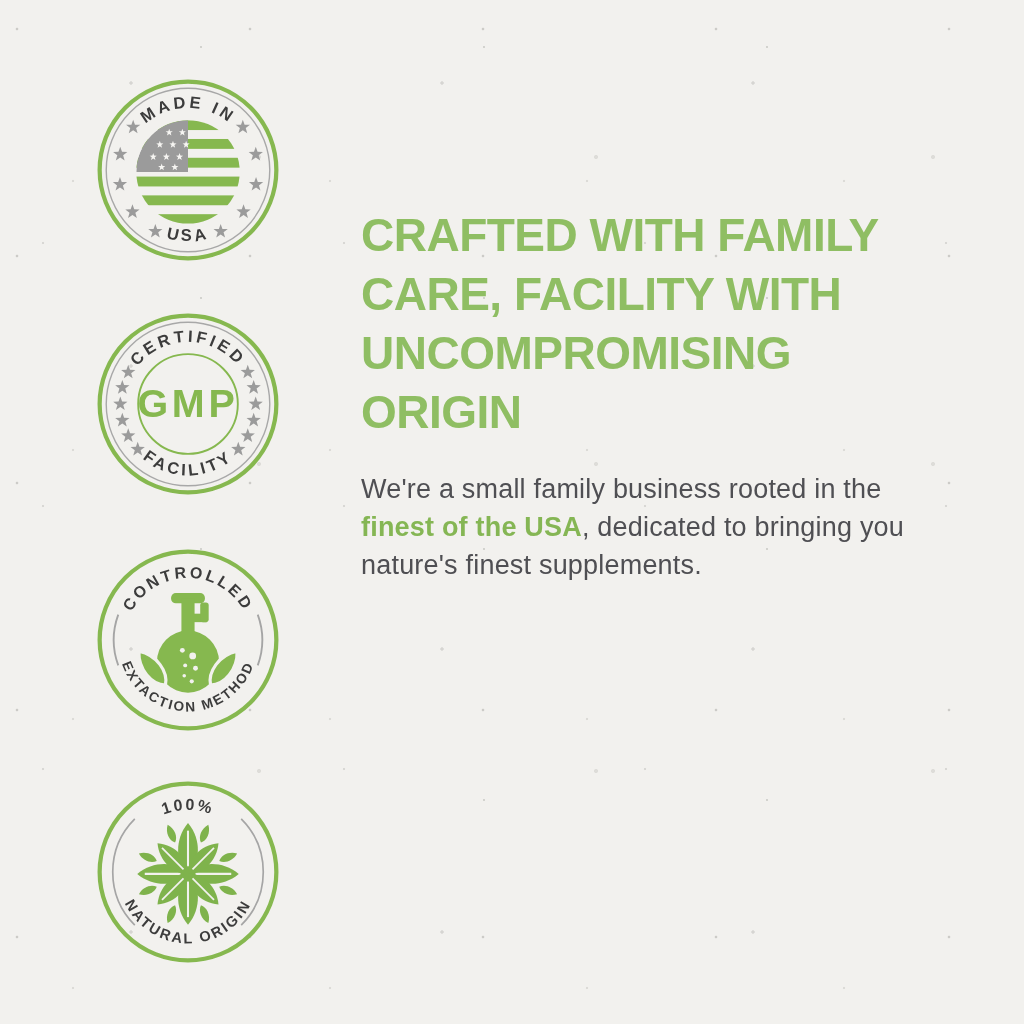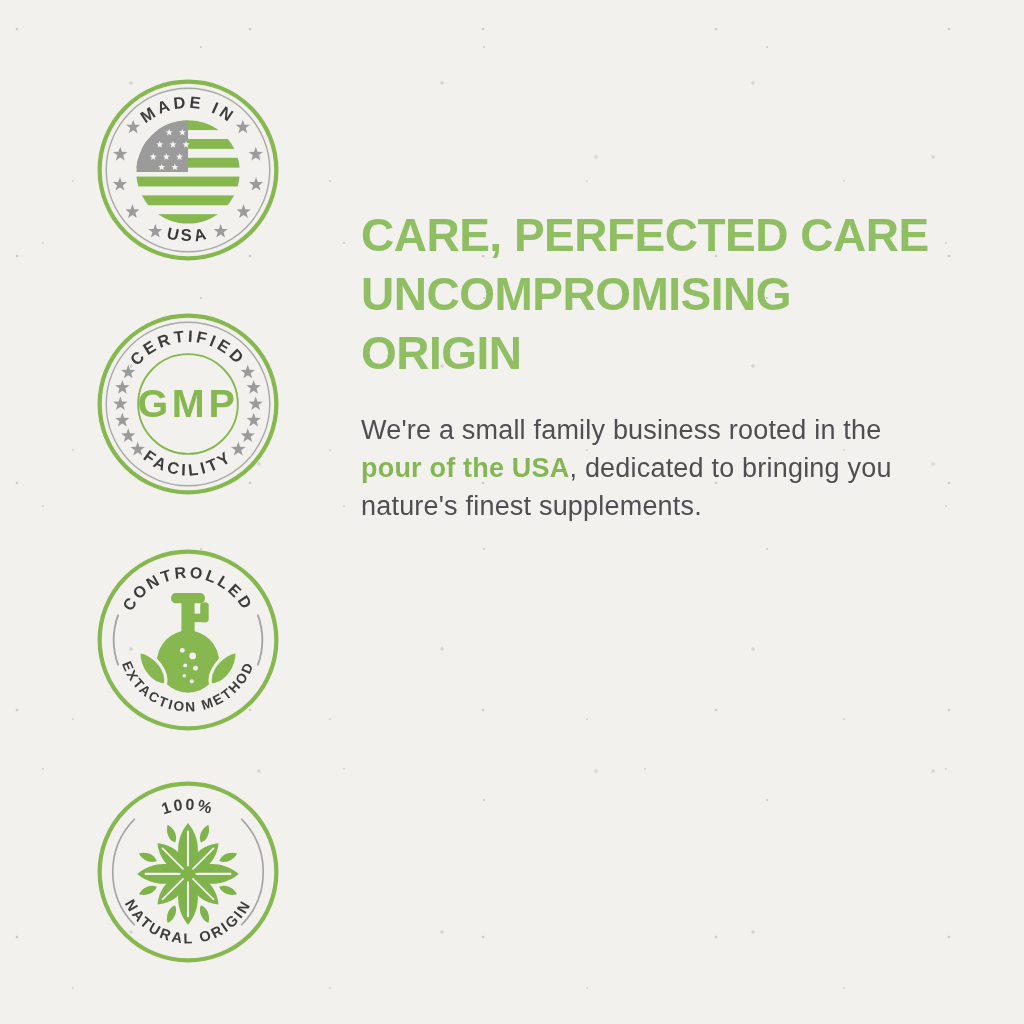--- a/index.html
+++ b/index.html
@@ -203,20 +203,21 @@
         <textPath href="#b4t" startOffset="50%" text-anchor="middle">100%</textPath>
       </text>
       <text font-size="15.5" letter-spacing="2.5">
         <textPath href="#b4b" startOffset="50%" text-anchor="middle">NATURAL ORIGIN</textPath>
       </text>
     </svg>
   </div>
 
   <div class="text-col">
     <h1 class="headline">
-      <div class="hline">CARE, PERFECTED CARE</div>
+      <div class="hline">CRAFTED WITH FAMILY</div>
+      <div class="hline">CARE, FACILITY WITH</div>
       <div class="hline">UNCOMPROMISING</div>
       <div class="hline">ORIGIN</div>
     </h1>
-    <p><span>We're a small family business rooted in the </span><span class="hl">pour of the USA</span><span>, dedicated to bringing you nature's finest supplements.</span></p>
+    <p><span>We're a small family business rooted in the </span><span class="hl">finest of the USA</span><span>, dedicated to bringing you nature's finest supplements.</span></p>
   </div>
 
 </div>
 
 </body></html>

